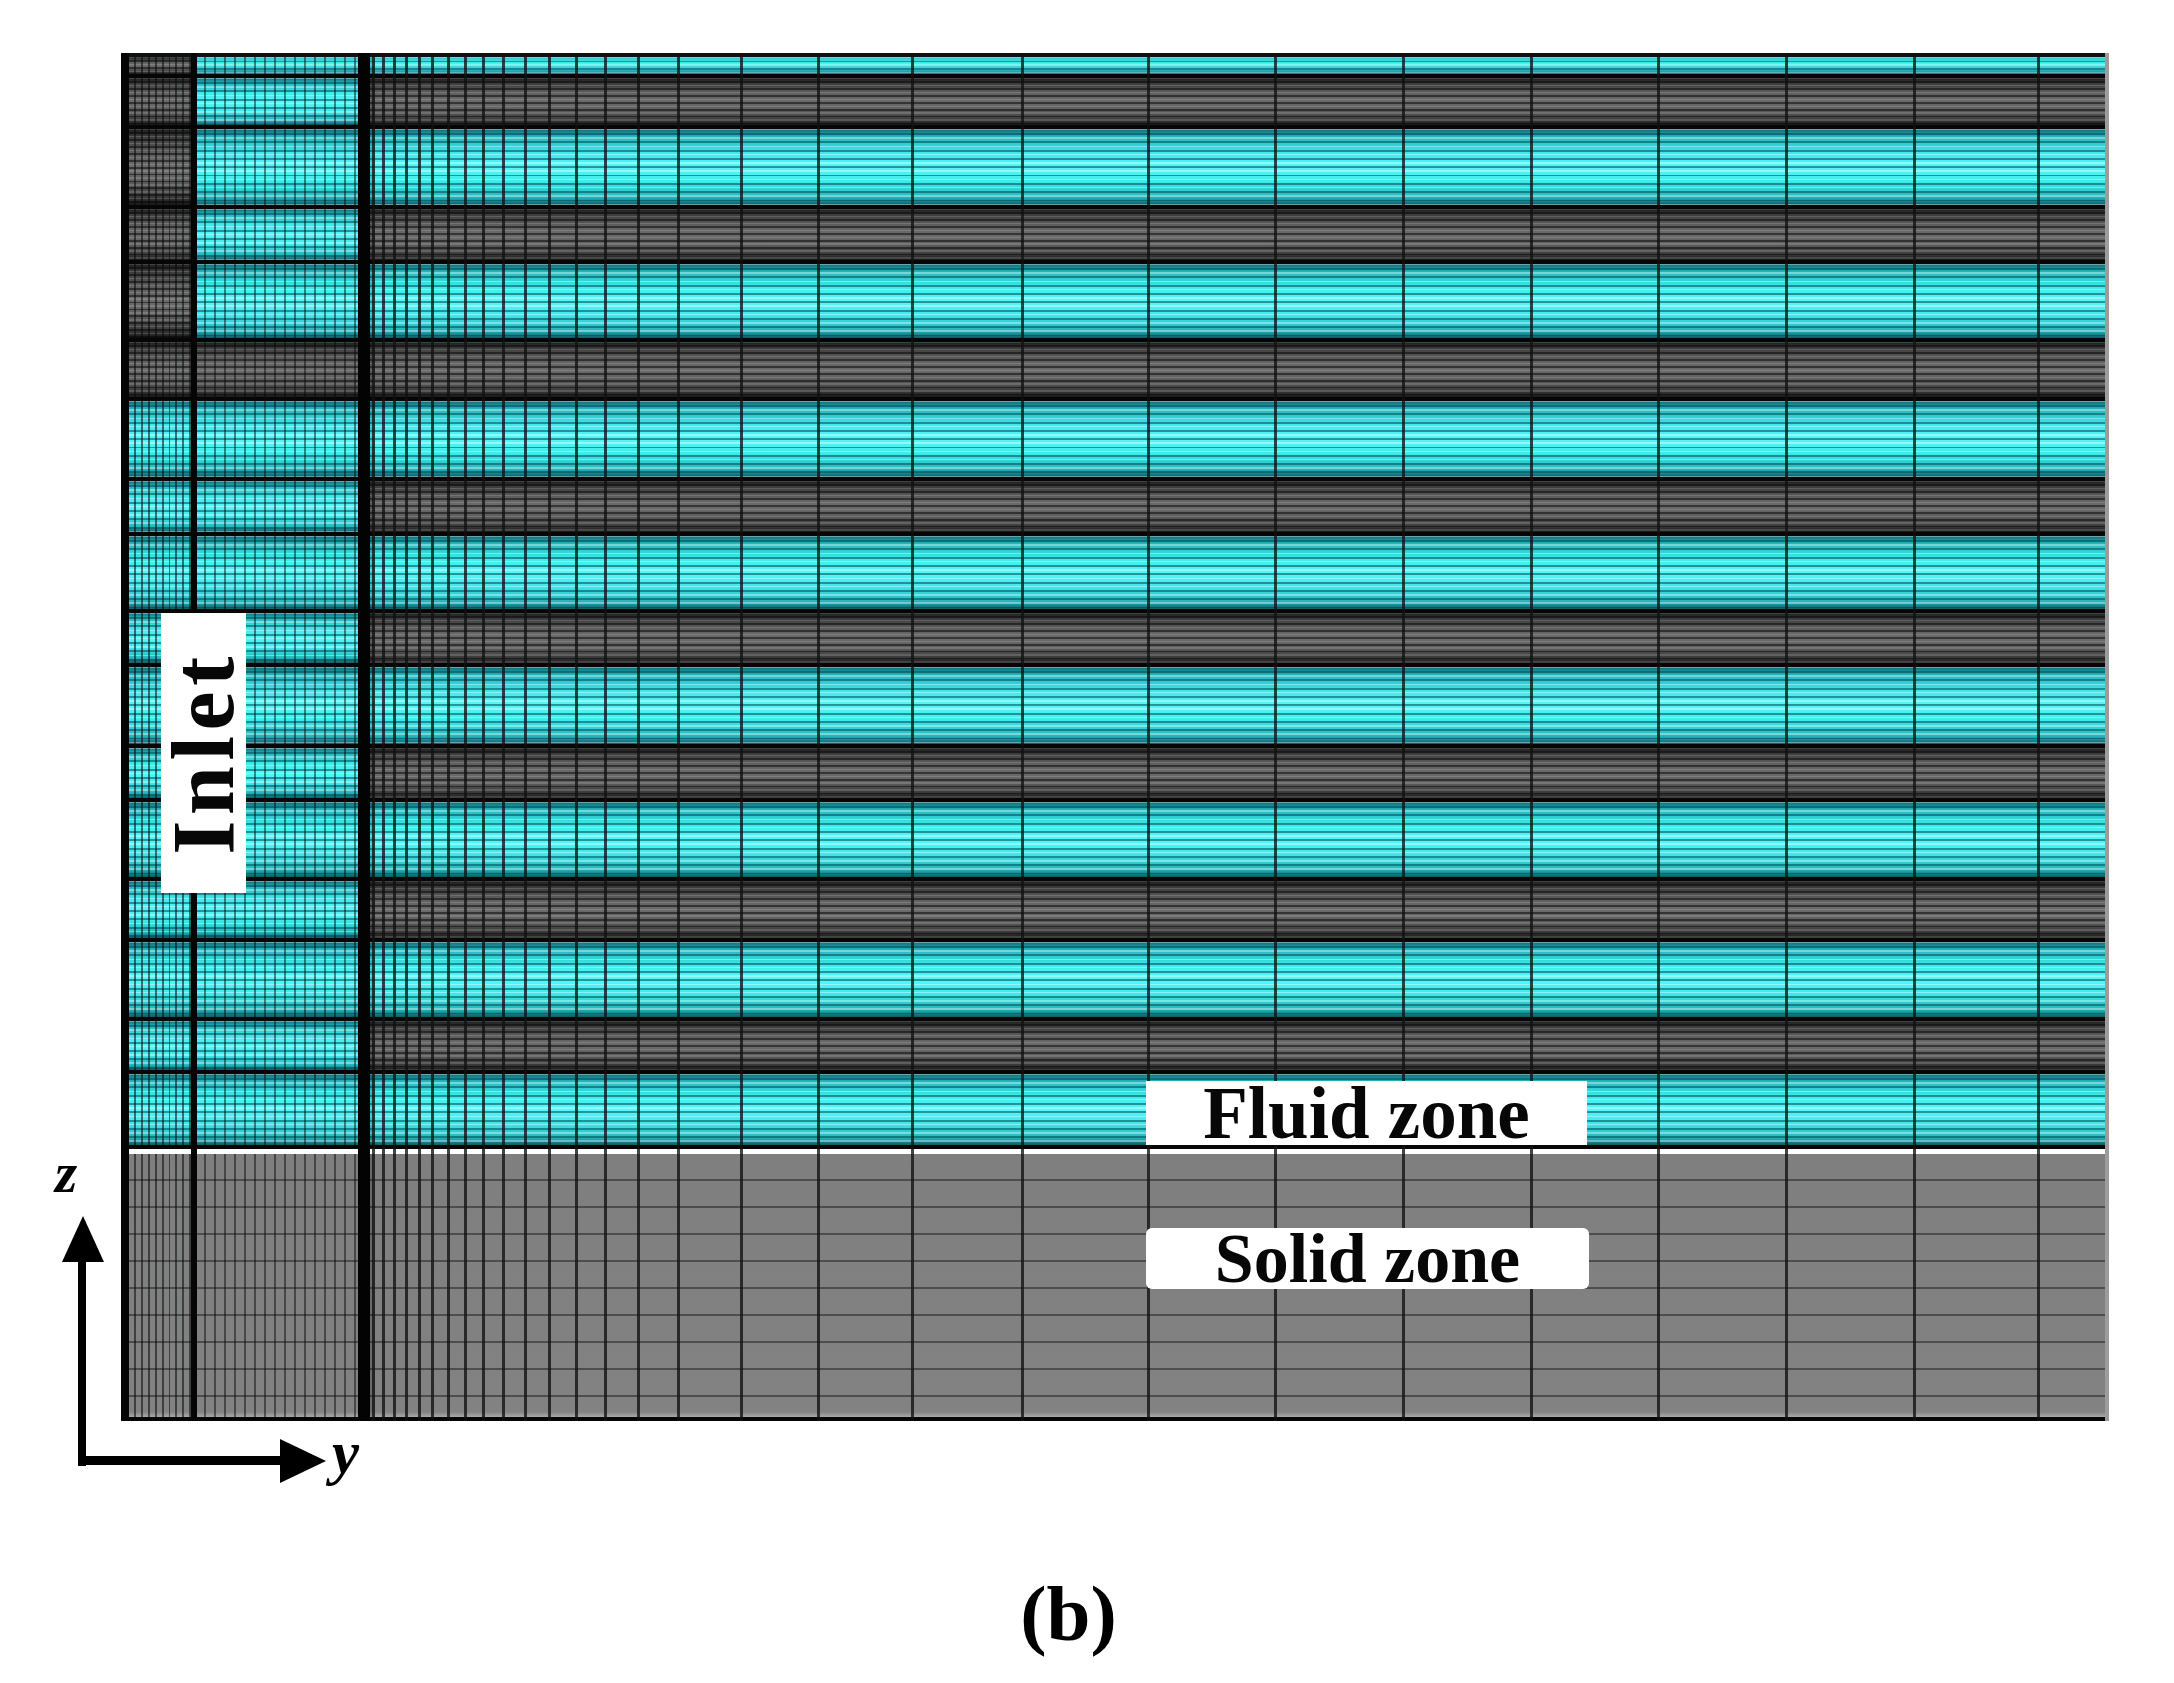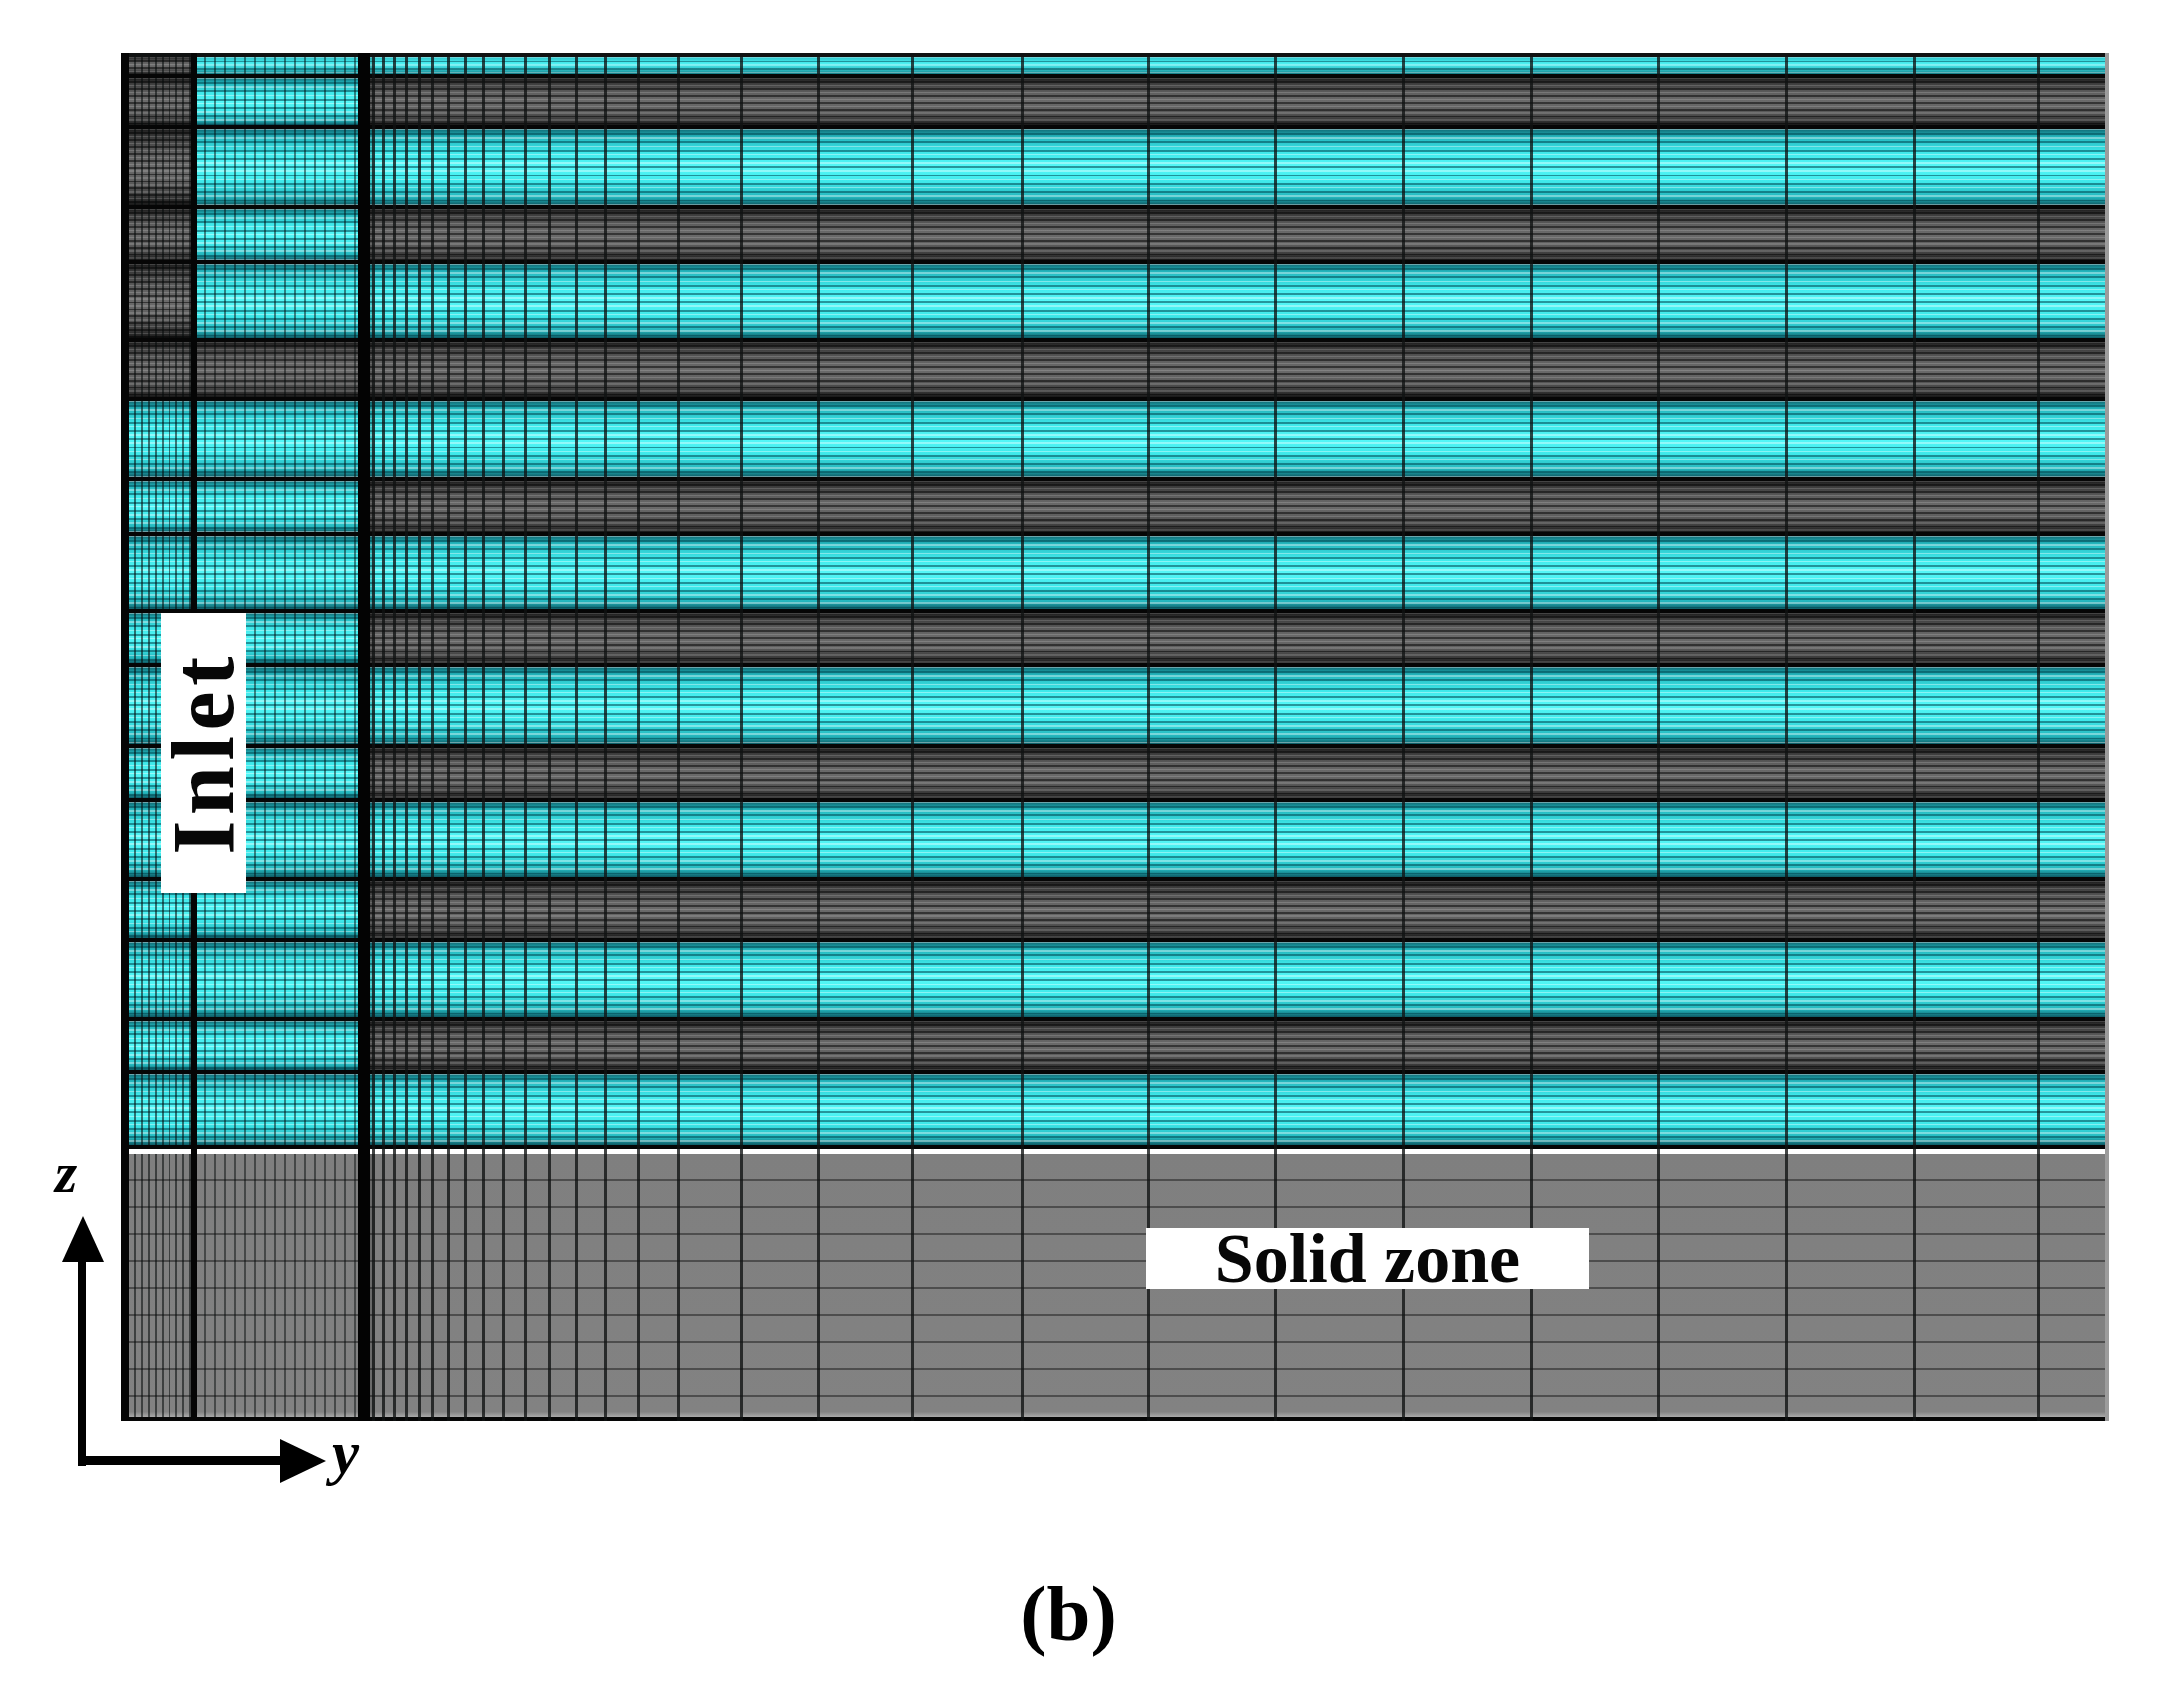--- a/index.html
+++ b/index.html
@@ -38,21 +38,21 @@
   .vline{position:absolute;top:0;width:2.8px;height:100%;background:rgba(15,18,18,0.78);}
   .vdiv{position:absolute;top:0;height:100%;}
   .mesh-top-border{position:absolute;left:0;top:0;width:100%;height:3.7px;background:#101212;}
 
   
   .zone-label{position:absolute;background:#ffffff;display:flex;align-items:center;justify-content:center;
               color:#070707;font-weight:700;z-index:5;}
   .inlet{left:161px;top:613px;width:85px;height:280px;}
   .inlet span{transform:rotate(-90deg);white-space:nowrap;font-size:88px;letter-spacing:5.5px;line-height:1;}
   .fluid{left:1146px;top:1081px;width:441px;height:64px;font-size:73px;line-height:1;}
-  .solid{left:1146px;top:1228px;width:443px;height:61px;font-size:70px;line-height:1;}
+  .solid{left:1146px;top:1228px;width:443px;height:61px;font-size:70px;line-height:1;border-radius:6px;}
 
   
   .axis-line{position:absolute;background:#000000;}
   .z-shaft{left:78px;top:1238px;width:8.3px;height:228px;}
   .y-shaft{left:78px;top:1456px;width:204px;height:9.2px;}
   .z-head{position:absolute;left:62px;top:1216px;width:0;height:0;
           border-left:21px solid transparent;border-right:21px solid transparent;border-bottom:46px solid #000;}
   .y-head{position:absolute;left:280px;top:1439px;width:0;height:0;
           border-top:22px solid transparent;border-bottom:22px solid transparent;border-left:46px solid #000;}
   .axis-label{position:absolute;color:#000;font-style:italic;font-weight:700;line-height:1;}
@@ -153,20 +153,23 @@
       <div class="vline" style="left: 1916px;"></div>
       <div class="vdiv" style="left: 0px; width: 8.3px; background: rgb(5, 5, 5);"></div>
       <div class="vdiv" style="left: 70px; width: 5.5px; background: rgb(5, 5, 5);"></div>
       <div class="vdiv" style="left: 237px; width: 12px; background: rgb(3, 3, 3);"></div>
       <div class="vdiv" style="left: 1984px; width: 3.7px; background: rgb(156, 156, 156);"></div>
     </div>
 
   <div class="zone-label inlet">
     <span>Inlet</span>
   </div>
+  <div class="zone-label fluid">
+    <span>Fluid zone</span>
+  </div>
   <div class="zone-label solid">
     <span>Solid zone</span>
   </div>
 
   <div class="axis-line z-shaft"></div>
   <div class="z-head"></div>
   <div class="axis-line y-shaft"></div>
   <div class="y-head"></div>
   <div class="axis-label z-label">z</div>
   <div class="axis-label y-label">y</div>

